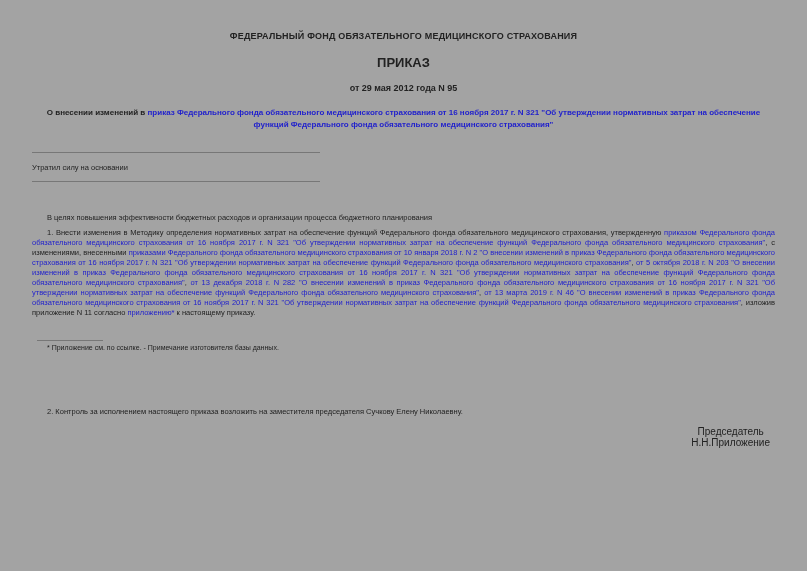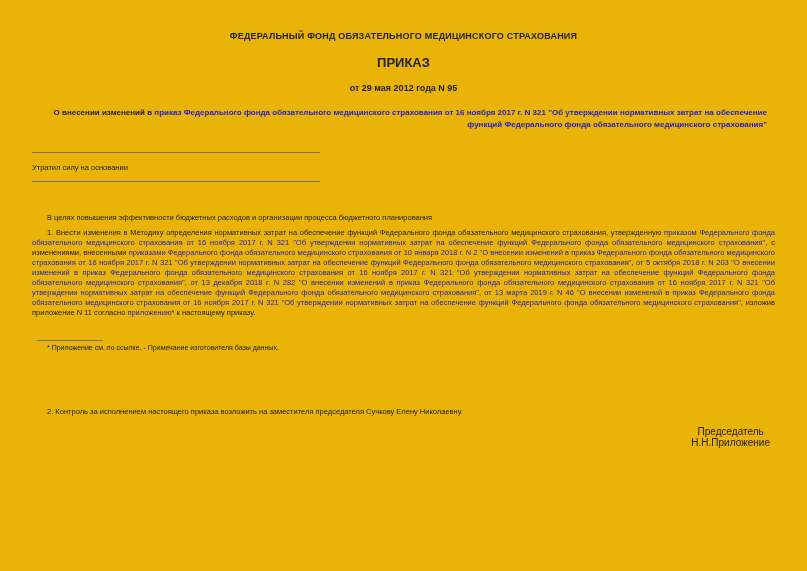--- a/index.html
+++ b/index.html
@@ -1,20 +1,20 @@
 <!DOCTYPE html>
 <html style="--link: #2222cc; --ink: #222222;"><head>
 <meta charset="utf-8">
 <style>
   html, body { margin: 0; padding: 0; background: #ffffff; }
   .page {
     position: relative;
     width: 807px;
     height: 571px;
-    background: #eab308;
+    background: #a3a3a3;
     font-family: "Liberation Sans", sans-serif;
     color: var(--ink, #222222);
     overflow: hidden;
     box-sizing: border-box;
     padding-top: 31px;
   }
   .center { text-align: center; }
   .org-name {
     font-size: 9px;
     font-weight: bold;
@@ -29,21 +29,20 @@
   .doc-date {
     font-size: 9px;
     font-weight: bold;
     margin: 13px 30px 0;
   }
   .doc-title {
     font-size: 8px;
     font-weight: bold;
     line-height: 12px;
     margin: 14px 40px 14px;
-    text-align: right;
   }
   .link { color: var(--link, #2222cc); cursor: pointer; }
   .status-block { margin: 21px 32px 0; position: relative; }
   .rule {
     border: 0;
     border-top: 1px solid #777777;
     width: 288px;
     margin: 0;
   }
   .rule-short {

